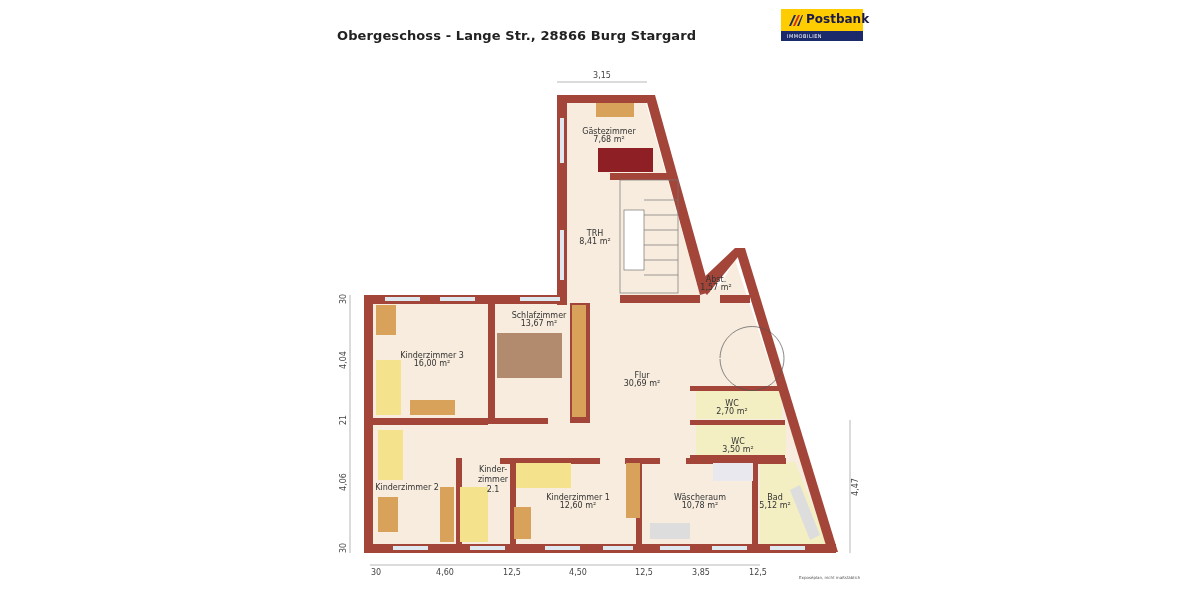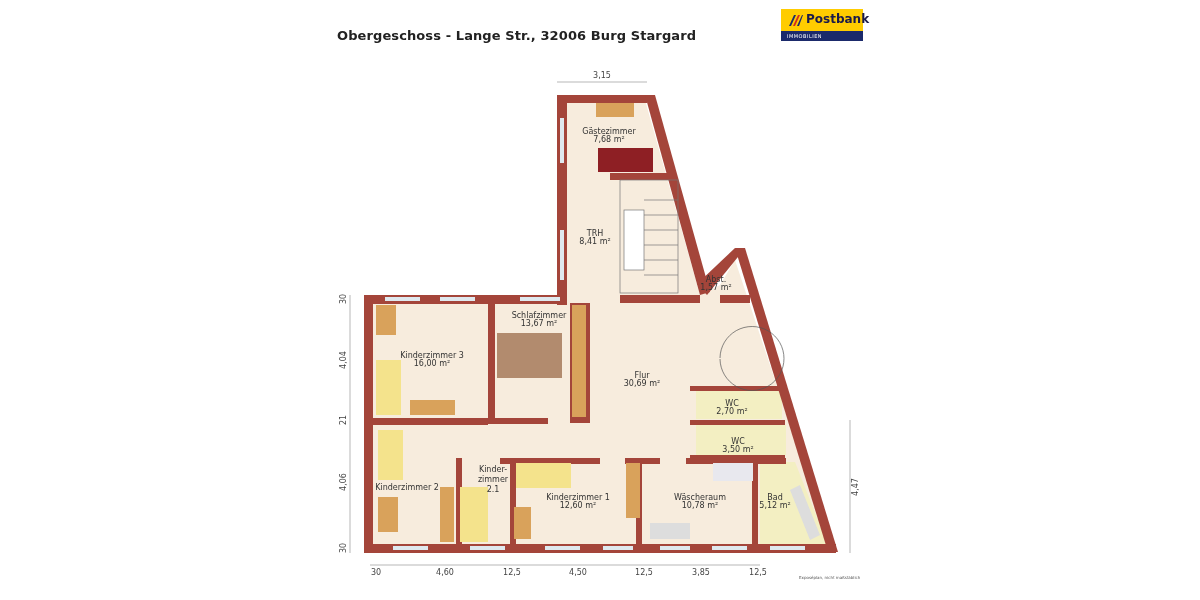--- a/index.html
+++ b/index.html
@@ -11,21 +11,21 @@
   .logo-text{position:absolute;left:25px;top:3px;font-size:12px;font-weight:bold;color:#1a1a4a;}
   .logo-bottom{height:10px;background:#1b2a6b;color:#fff;font-size:5px;letter-spacing:0.5px;padding-left:6px;line-height:10px;}
   svg.plan{position:absolute;left:0;top:0;}
   .lbl{font-family:"DejaVu Sans",sans-serif;fill:#333;}
   .dim{font-family:"DejaVu Sans",sans-serif;fill:#444;font-size:8px;}
   .note{position:absolute;left:799px;top:575px;font-size:4px;color:#555;}
 </style>
 </head>
 <body>
 
-<div class="title">Obergeschoss - Lange Str., 32006 Burg Stargard</div>
+<div class="title">Obergeschoss - Lange Str., 28866 Burg Stargard</div>
 
 <div class="logo">
   <div class="logo-top">
     <svg class="logo-mark" viewBox="0 0 16 14">
       <path d="M2 13 L7 2 L9 2 L4 13 Z" fill="#1b2a6b"></path>
       <path d="M6 13 L11 2 L13 2 L8 13 Z" fill="#d52b1e"></path>
       <path d="M10 13 L15 2 L16 2 L12 13 Z" fill="#1b2a6b"></path>
     </svg>
     <span class="logo-text">Postbank</span>
   </div>

